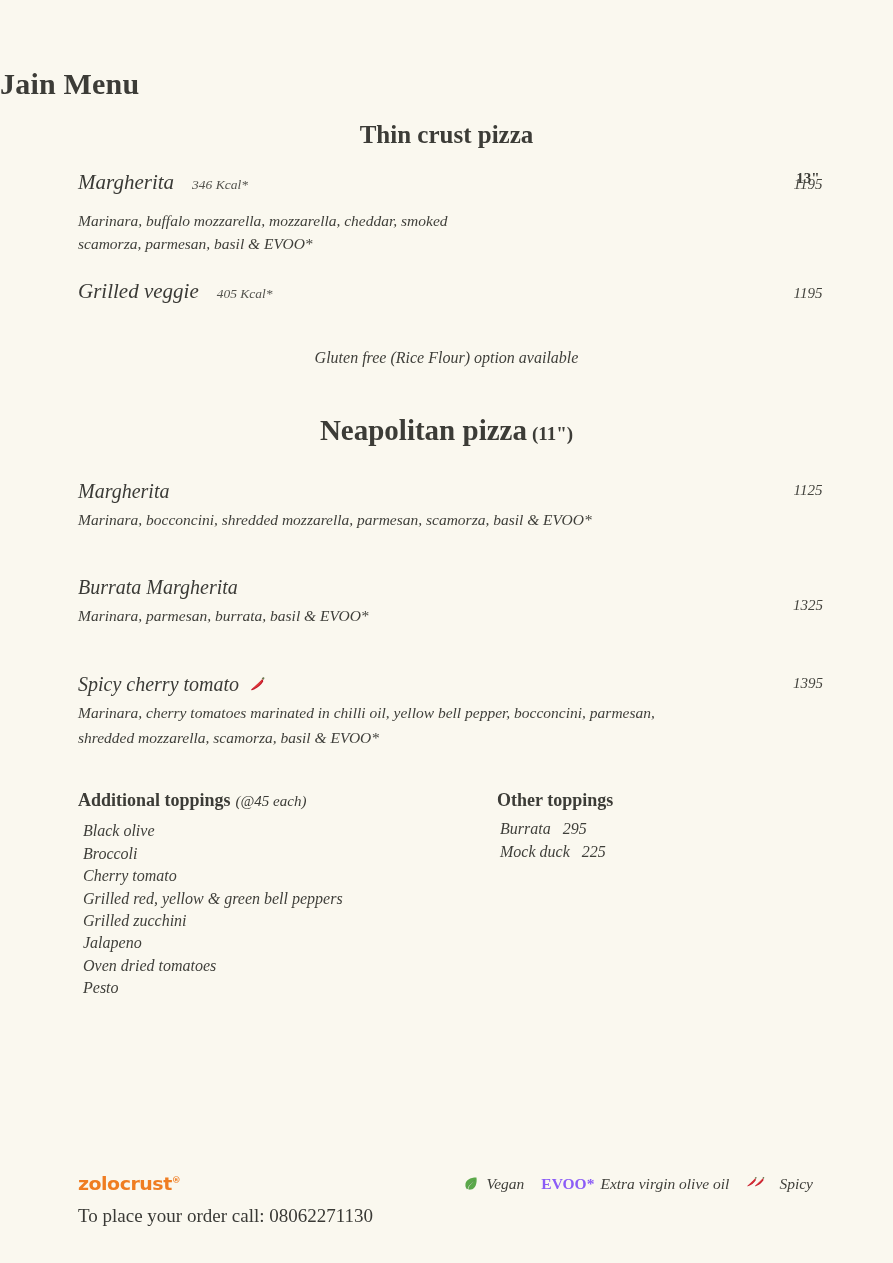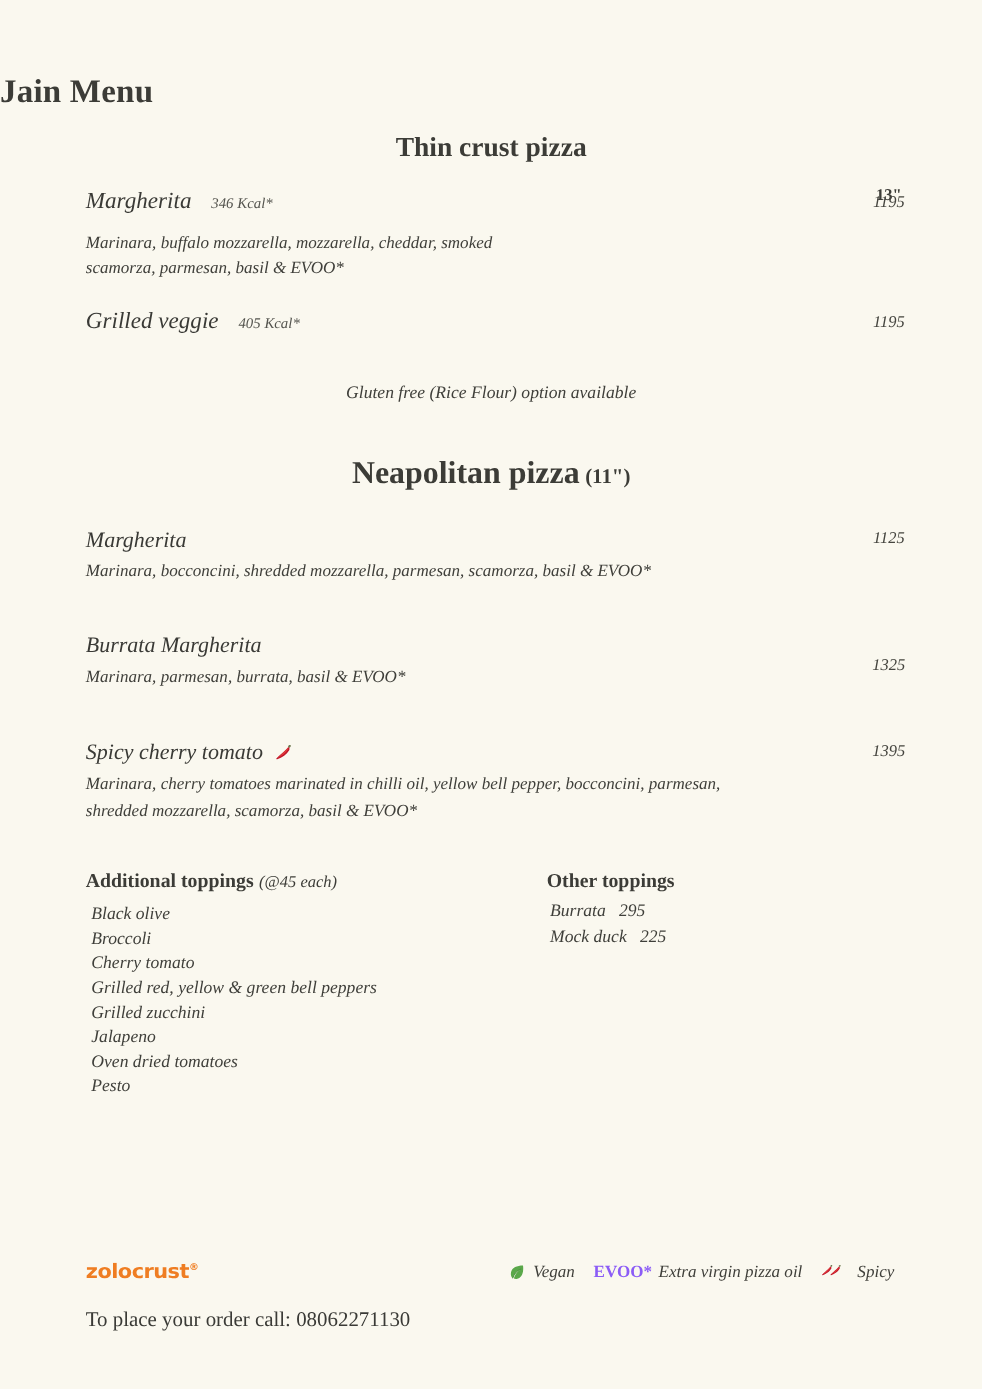--- a/index.html
+++ b/index.html
@@ -202,21 +202,21 @@
   }
   .toppings-col-b .top-head { padding-left: 0; }
   .toppings-col-b .top-list { padding-left: 3px; margin-top: 7px; }
   .toppings-col-b .top-list li { line-height: 1.43; }
 
   
   .footer {
     position: absolute;
     left: 0;
     right: 0;
-    bottom: 52px;
+    bottom: 36px;
     padding: 0 48px 0 78px;
   }
   .footer-top {
     display: flex;
     align-items: center;
     justify-content: space-between;
   }
   .logo {
     font-family: "DejaVu Sans", sans-serif;
     font-weight: 700;
@@ -250,21 +250,21 @@
   .legend-entry .evoo {
     font-style: normal;
     font-weight: 700;
     font-size: 15.5px;
     margin-right: 6px;
     color: #8b5cf6;
   }
   .order-line {
     font-size: 19px;
     color: #3a3a36;
-    margin-top: 24px;
+    margin-top: 13px;
     line-height: 1.1;
   }
 </style>
 </head>
 <body>
 
 <div class="page">
 
   <h1 class="menu-title">Jain Menu</h1>
   <h2 class="section-title-thin">Thin crust pizza</h2>
@@ -366,21 +366,21 @@
             <svg width="17" height="17" viewBox="0 0 20 20" aria-hidden="true">
               <path d="M17 3C9.5 3 4 6 4 12c0 2 0.8 3.6 2 4.6C7.5 12 10.5 8.5 15 6.5c-3.8 2.4-6.6 5.8-7.8 10.3 1 0.4 2 0.5 3 0.4C16 16.6 18 9.5 17 3z" fill="#5aa84a"></path>
               <path d="M15 6.5C10.5 8.5 7.5 12 6 16.6" fill="none" stroke="#46893a" stroke-width="0.9"></path>
             </svg>
           </span>
           <span>Vegan</span>
         </div>
 
         <div class="legend-entry">
           <span class="evoo">EVOO*</span>
-          <span>Extra virgin pizza oil</span>
+          <span>Extra virgin olive oil</span>
         </div>
 
         <div class="legend-entry">
           <span class="lg-icon">
             <svg width="26" height="17" viewBox="0 0 30 20" aria-hidden="true">
               <g>
                 <path d="M12.0 2.6c-0.4-0.4-0.9-0.4-1.2-0.1l-0.9 0.9 1.2 1.2 0.9-0.9c0.3-0.3 0.4-0.7 0-1.1z" fill="#6f7a52"></path>
                 <path d="M10.4 4.0C8.1 6.6 4.6 9.7 1.4 12.5c-0.4 0.3 0 1.0 0.5 0.8 3.9-1.3 7.2-3.8 9.1-6.9 0.5-0.9 0.3-1.8-0.6-2.4z" fill="#c0172a"></path>
                 <path d="M10.2 4.4C8.2 6.8 5.0 9.7 2.1 12.3c3.3-1.3 6.0-3.4 7.8-6.1 0.4-0.7 0.4-1.3 0.3-1.8z" fill="#e23b3b"></path>
               </g>

